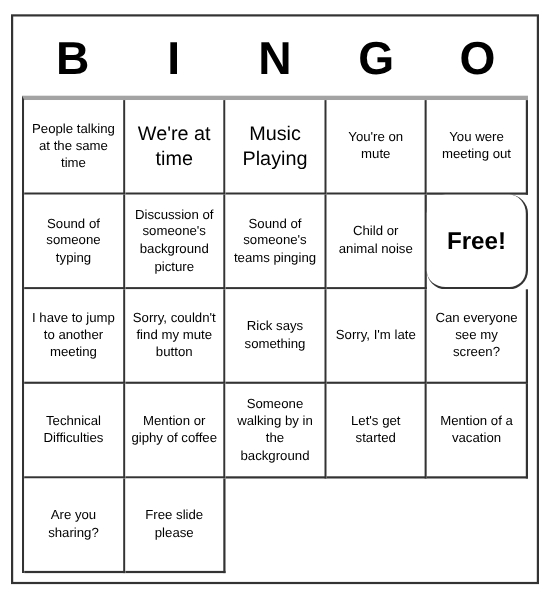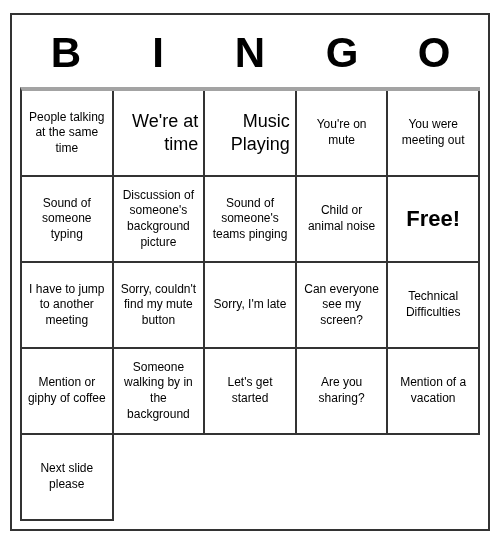--- a/index.html
+++ b/index.html
@@ -48,25 +48,25 @@
       padding: 5px;
       text-align: center;
       font-size: 12px;
       line-height: 1.3;
       color: #000;
       background: #fff;
     }
     .bingo-cell.free {
       font-size: 22px;
       font-weight: bold;
+      border-radius: 17px;
     }
     .bingo-cell.large-text {
       font-size: 18px;
       font-weight: normal;
-      text-align: right;
     }
   </style>
 </head>
 <body>
 
 <div class="bingo-card">
   <div class="bingo-header">
     <span class="bingo-letter">B</span>
     <span class="bingo-letter">I</span>
     <span class="bingo-letter">N</span>
@@ -79,23 +79,24 @@
       <div class="bingo-cell large-text">Music Playing</div>
       <div class="bingo-cell">You're on mute</div>
       <div class="bingo-cell">You were meeting out</div>
       <div class="bingo-cell">Sound of someone typing</div>
       <div class="bingo-cell">Discussion of someone's background picture</div>
       <div class="bingo-cell">Sound of someone's teams pinging</div>
       <div class="bingo-cell">Child or animal noise</div>
       <div class="bingo-cell free">Free!</div>
       <div class="bingo-cell">I have to jump to another meeting</div>
       <div class="bingo-cell">Sorry, couldn't find my mute button</div>
+      <div class="bingo-cell">Rick says something</div>
       <div class="bingo-cell">Sorry, I'm late</div>
       <div class="bingo-cell">Can everyone see my screen?</div>
       <div class="bingo-cell">Technical Difficulties</div>
       <div class="bingo-cell">Mention or giphy of coffee</div>
       <div class="bingo-cell">Someone walking by in the background</div>
       <div class="bingo-cell">Let's get started</div>
+      <div class="bingo-cell">Mention of a vacation</div>
       <div class="bingo-cell">Are you sharing?</div>
-      <div class="bingo-cell">Mention of a vacation</div>
-      <div class="bingo-cell">Next slide please</div>
+      <div class="bingo-cell">Free slide please</div>
     </div>
 </div>
 
 </body></html>

